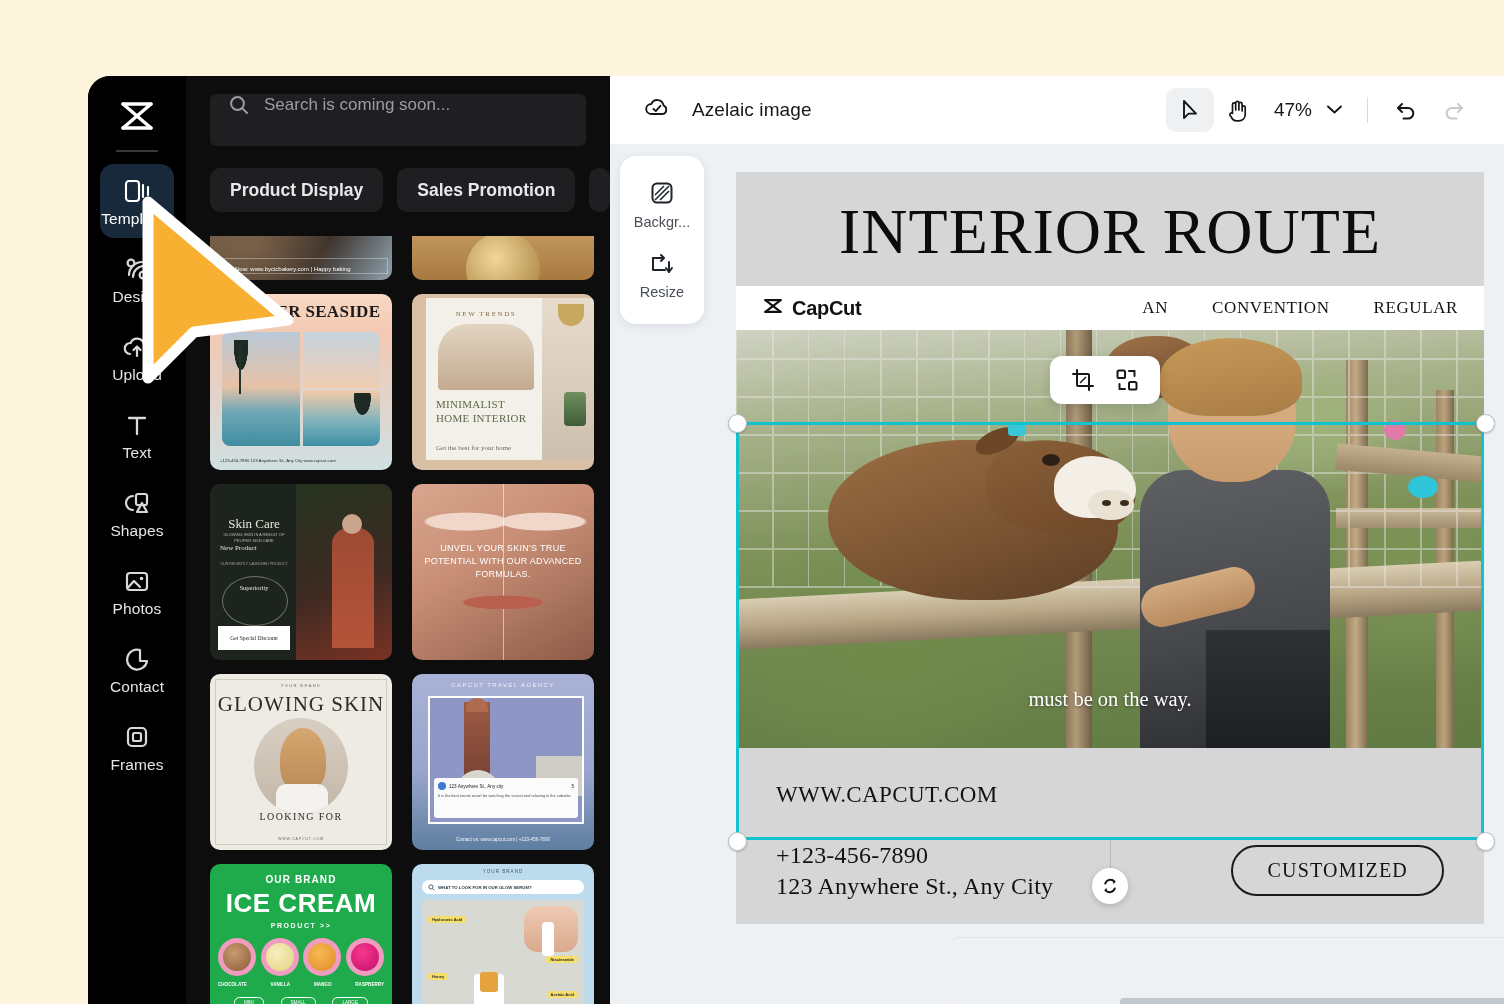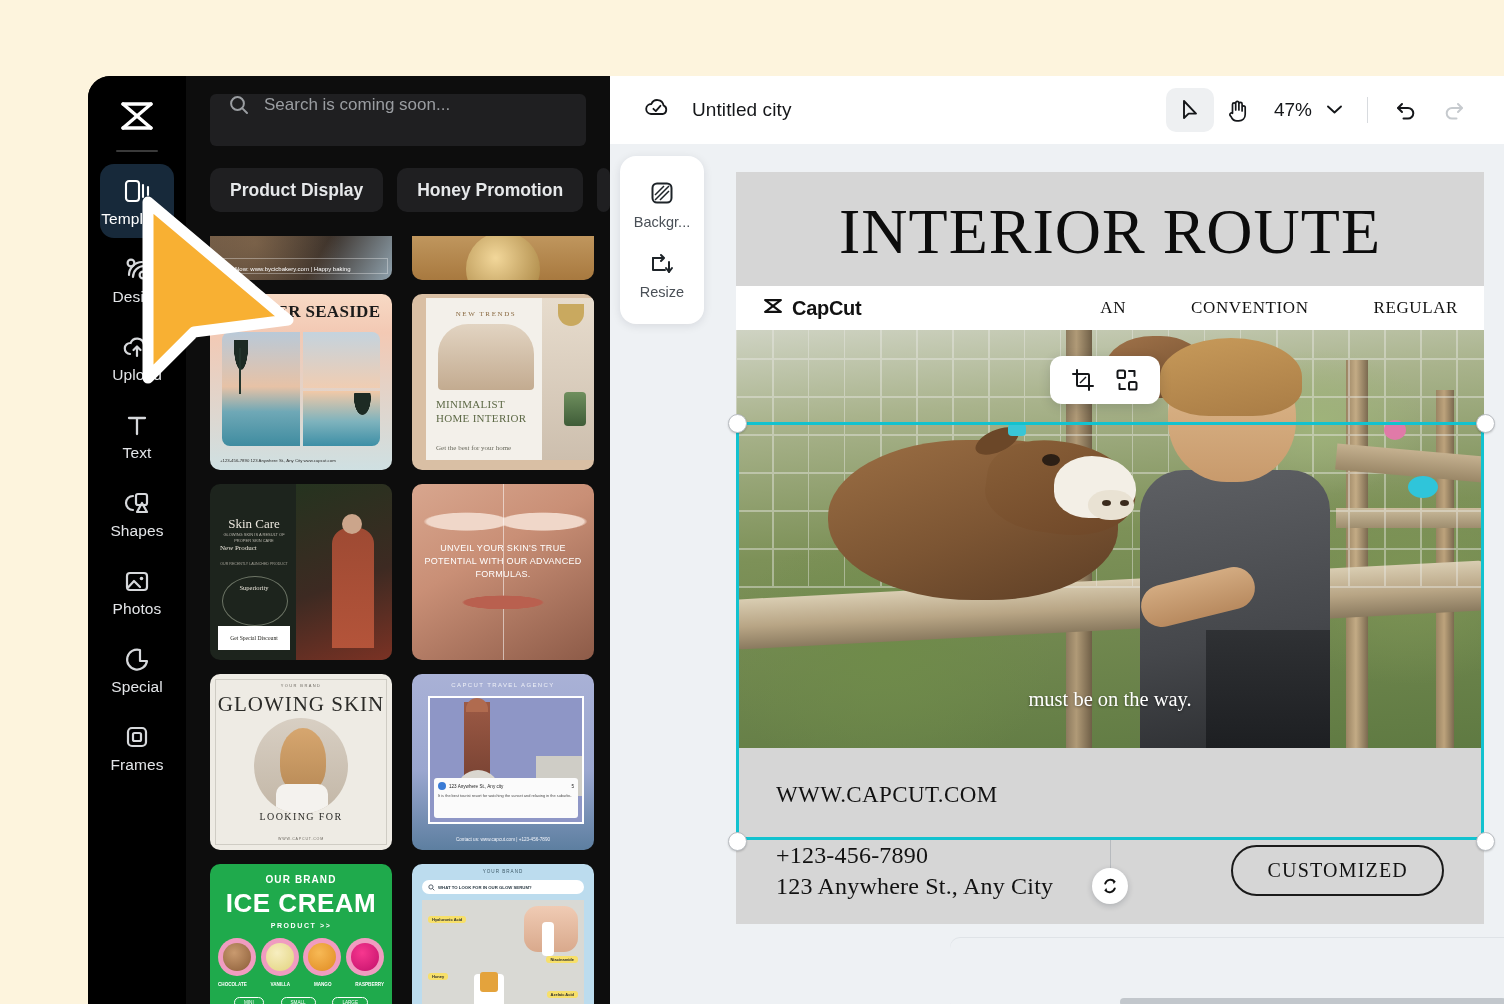--- a/index.html
+++ b/index.html
@@ -93,21 +93,21 @@
   }
   .poster-title{
     font-family:"Liberation Serif",serif;font-size:64px;color:#0c0c0c;letter-spacing:1px;
     text-align:center;padding-top:28px;line-height:1;
   }
   .poster-nav{
     margin-top:22px;height:44px;background:#fff;display:flex;align-items:center;
     padding:0 26px;box-sizing:border-box;
   }
   .pn-brand{display:flex;align-items:center;gap:8px;font-size:20px;font-weight:bold;color:#111;letter-spacing:-.3px;}
-  .pn-links{margin-left:auto;display:flex;gap:65px;font-family:"Liberation Serif",serif;font-size:17px;color:#111;letter-spacing:.6px;}
+  .pn-links{margin-left:auto;display:flex;gap:44px;font-family:"Liberation Serif",serif;font-size:17px;color:#111;letter-spacing:.6px;}
 
   .photo-wrap{position:relative;height:418px;overflow:hidden;}
   .photo{position:absolute;inset:0;}
   .photo-quote{
     position:absolute;left:0;right:0;bottom:34px;text-align:center;color:#fff;
     font-family:"Liberation Serif",serif;font-size:20.5px;line-height:1.35;
     text-shadow:0 1px 3px rgba(0,0,0,.45);padding:0 52px;box-sizing:border-box;
   }
   .poster-foot{padding:34px 40px 0 40px;box-sizing:border-box;font-family:"Liberation Serif",serif;color:#121212;}
   .pf-www{font-size:23px;letter-spacing:.4px;}
@@ -228,21 +228,21 @@
         </span>
         <span class="ri-lbl">Photos</span>
       </div>
 
       <div class="rail-item">
         <span class="ri-ico">
           <svg width="30" height="28" viewBox="0 0 30 28">
             <path d="M18 5 A10 10 0 1 0 25 16 L18 16 Z" fill="none" stroke="#d6d8db" stroke-width="2.2" stroke-linejoin="round"></path>
           </svg>
         </span>
-        <span class="ri-lbl">Special</span>
+        <span class="ri-lbl">Contact</span>
       </div>
 
       <div class="rail-item">
         <span class="ri-ico">
           <svg width="28" height="28" viewBox="0 0 28 28">
             <rect x="5" y="5" width="18" height="18" rx="4" fill="none" stroke="#d6d8db" stroke-width="2.2"></rect>
             <rect x="10" y="10" width="8" height="8" rx="1.5" fill="none" stroke="#d6d8db" stroke-width="2.2"></rect>
           </svg>
         </span>
         <span class="ri-lbl">Frames</span>
@@ -259,21 +259,21 @@
           </svg>
         </span>
         <input type="text" placeholder="Search is coming soon..." style="">
       </div>
 
       <div class="chips">
         <div class="chip">
           <span>Product Display</span>
         </div>
         <div class="chip">
-          <span>Honey Promotion</span>
+          <span>Sales Promotion</span>
         </div>
         <div class="chip" style="width:40px;padding:0;"></div>
       </div>
 
       <div class="tpl-scroll">
         <div class="tpl-grid">
 
           <div class="tpl h-part" style="background:linear-gradient(180deg,#5b4a3d,#2f2722);">
             <div style="position:absolute;inset:0;background:
                  radial-gradient(circle at 25% 40%,#c49a6c55,transparent 60%),
@@ -444,21 +444,21 @@
 
     <div class="editor">
 
       <div class="topbar">
         <span>
           <svg width="30" height="26" viewBox="0 0 30 26">
             <path d="M9 19 a5 5 0 0 1 .4-10 A6.3 6.3 0 0 1 21.5 10.4 a4.6 4.6 0 0 1 -.4 8.6 Z" fill="none" stroke="#15171a" stroke-width="1.8" stroke-linejoin="round"></path>
             <path d="M11.4 13.8 L13.8 16.1 L18.4 10.8" fill="none" stroke="#15171a" stroke-width="1.8" stroke-linecap="round" stroke-linejoin="round"></path>
           </svg>
         </span>
-        <span class="doc-title">Untitled city</span>
+        <span class="doc-title">Azelaic image</span>
 
         <div class="top-right">
           <div class="tool-btn active">
             <svg width="22" height="24" viewBox="0 0 22 24">
               <path d="M5 3 L5 20 L9.6 15.6 L17 15.6 Z" fill="none" stroke="#15171a" stroke-width="1.9" stroke-linejoin="round"></path>
             </svg>
           </div>
           <div class="tool-btn">
             <svg width="24" height="26" viewBox="0 0 24 26">
               <path d="M6.5 14 V7.5 a1.6 1.6 0 0 1 3.2 0 V13 V6 a1.6 1.6 0 0 1 3.2 0 V13 V7 a1.6 1.6 0 0 1 3.2 0 V14 V10 a1.6 1.6 0 0 1 3.1 0 v7.5 c0 3.8 -2.8 6.3 -6.4 6.3 h-2 c-3 0 -4.6 -1.7 -5.6 -4 L4 18.4 a1.7 1.7 0 0 1 2.5 -2.1 Z" fill="none" stroke="#15171a" stroke-width="1.7" stroke-linejoin="round"></path>

